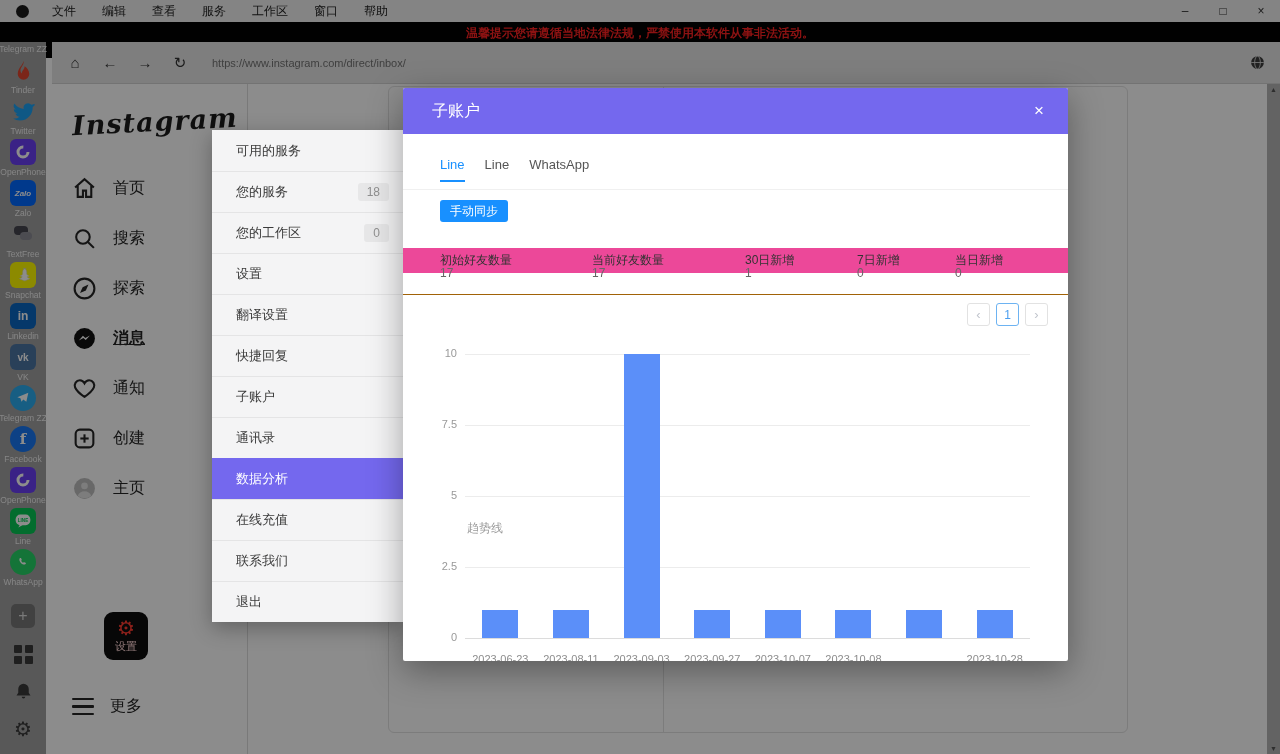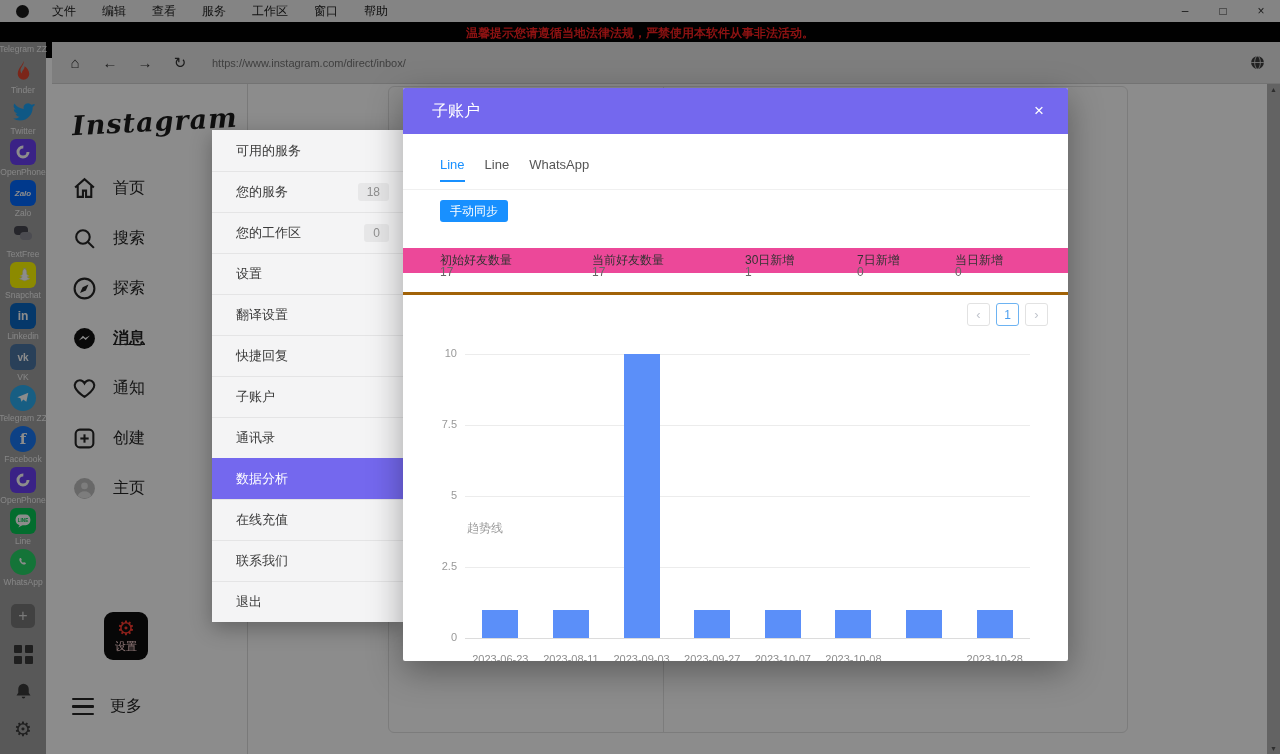--- a/index.html
+++ b/index.html
@@ -87,21 +87,21 @@
   .tabs { position:absolute; top:69px; left:37px; display:flex; }
   .tab { font-size:13px; color:#555; margin-right:20px; padding-bottom:10px; position:relative; }
   .tab.active { color:#1890ff; }
   .tab.active::after { content:""; position:absolute; left:0; right:0; bottom:0; height:2px; background:#1890ff; }
   .tabs-divider { position:absolute; top:101px; left:0; right:0; height:1px; background:#f0f0f0; }
   .sync-btn { position:absolute; top:112px; left:37px; height:22px; padding:0 10px; background:#1890ff;
     color:#fff; font-size:12px; line-height:22px; border-radius:3px; border:none; }
   .thead, .trow { position:absolute; left:0; right:0; display:grid;
     grid-template-columns:152px 153px 112px 98px 1fr; padding-left:37px; align-items:center; font-size:12px; }
   .thead { top:126px; height:25px; background:#ec4899; color:#333;margin-top:34px; }
-  .trow { top:163px; height:44px; color:#666; border-bottom:3px solid #a16207; }
+  .trow { top:163px; height:44px; color:#666; border-bottom:1px solid #a16207; }
   .pagination { position:absolute; top:215px; right:20px; display:flex; gap:6px; }
   .pg { width:23px; height:23px; border:1px solid #e2e2e2; border-radius:3px; display:flex;
     align-items:center; justify-content:center; font-size:13px; color:#c0c4cc; background:#fff; }
   .pg.cur { border-color:#6db3f2; color:#4a9ef0; font-size:12px; }
 
   
   #chart-area { position:absolute; top:266px; left:0; right:0; height:284px; }
   .gridline { position:absolute; height:1px; background:#ececec; }
   .gridline.baseline { background:#dcdcdc; }
   .ytick { position:absolute; left:0; width:54px; text-align:right; font-size:11px; color:#999; }

